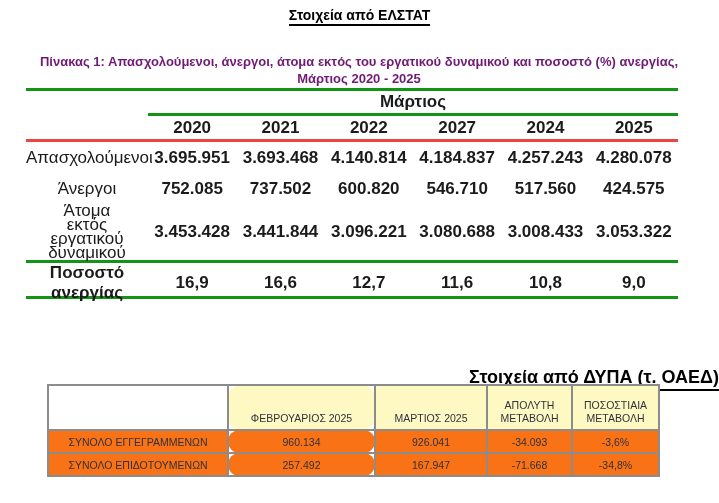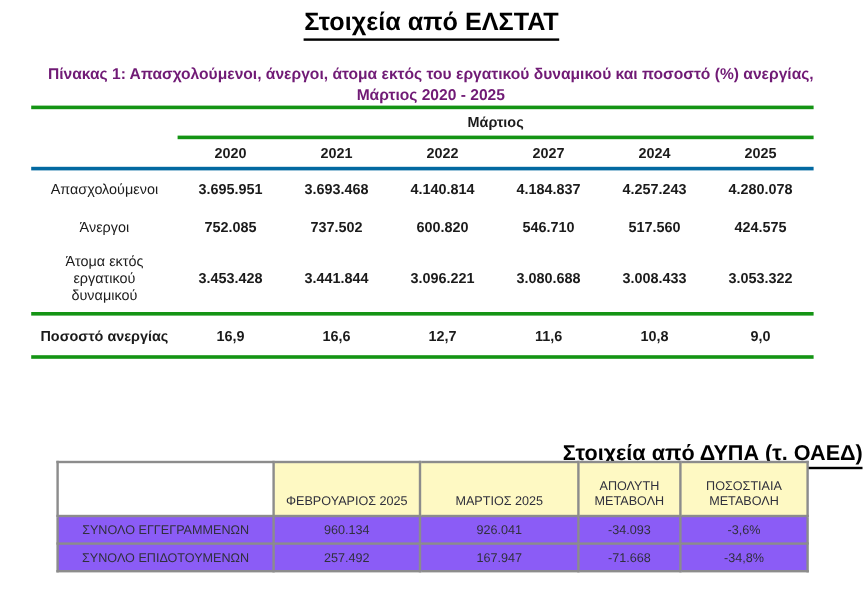--- a/index.html
+++ b/index.html
@@ -7,60 +7,60 @@
   .page {
     position:relative; width:719px; height:503px; background:#ffffff;
     font-family:"Liberation Sans","DejaVu Sans",sans-serif; color:#1b1b1b;
     overflow:hidden;
   }
   .doc-title { position:absolute; left:0; width:719px; text-align:center; }
   .doc-title .ul {
     display:inline-block; font-weight:700; color:#000;
     border-bottom:2px solid #000; padding-bottom:1px;
   }
-  .title-elstat { top:7px; font-size:21px; }
+  .title-elstat { top:7px; font-size:14px; }
   .title-dypa  { top:367px; font-size:18px;text-align:right; }
 
   .t1-caption {
     position:absolute; left:14px; top:53px; width:690px; text-align:center;
     font-size:13px; font-weight:700; line-height:17px; color:#701a75;
   }
 
   
   .t1 { position:absolute; left:26px; top:88px; width:652px;
-        border-top:3px solid #149414; font-size:12px; }
+        border-top:3px solid #149414; font-size:17px; }
   .t1-row { display:grid; grid-template-columns:122px repeat(6,1fr); align-items:center; }
   .t1-cell { text-align:center; }
   .t1-martios-row { height:25px; }
   .t1-martios {
     grid-column:2/8; height:100%; display:flex; align-items:center; justify-content:center;
     font-weight:700; border-bottom:3px solid #149414;
   }
-  .t1-years { height:26px; border-bottom:3px solid #0369a1; font-weight:700; }
+  .t1-years { height:26px; border-bottom:3px solid #ef4444; font-weight:700; }
   .t1-data-row { min-height:30px; }
   .t1-row-emp { height:32px; }
   .t1-row-unemp { height:27px; }
   .t1-row-outside { height:56px; }
   .t1-label { text-align:center; font-weight:400; }
   .t1-label-narrow { max-width:86px; margin:0 auto; line-height:14px; }
   .t1-val { font-weight:600; }
   .t1-divider { border-top:3px solid #149414; }
   .t1-footer { height:36px; font-weight:700; border-bottom:3px solid #149414; }
   .t1-footer .t1-label, .t1-footer .t1-val { font-weight:700; }
 
   
   .t2 { position:absolute; left:47px; top:384px; border-collapse:collapse;
         font-size:10.5px; color:#30303c; table-layout:fixed; }
   .t2 td, .t2 th { border:2px solid #8c8c8c; text-align:center; font-weight:400; }
   .t2 th { height:45px; vertical-align:bottom; padding:2px 2px 4px 2px;
            background:#fef9c3; line-height:13px; }
   .t2 th.t2-blank { background:#ffffff; }
-  .t2 td { height:23px; padding:2px 3px; background:#8b5cf6; }
-  .t2 .c0 { width:180px; } .t2 .c1 { width:122px; } .t2 .c2 { width:132px; }
-  .t2 .c3 { width:85px; }  .t2 .c4 { width:106px; }
+  .t2 td { height:23px; padding:2px 3px; background:#f97316; }
+  .t2 .c0 { width:180px; } .t2 .c1 { width:147px;border-radius:13px; } .t2 .c2 { width:112px; }
+  .t2 .c3 { width:85px; }  .t2 .c4 { width:87px; }
 </style>
 </head>
 <body>
 
 <div class="page">
 
   <div class="doc-title title-elstat">
     <span class="ul">Στοιχεία από ΕΛΣΤΑΤ</span>
   </div>
 

